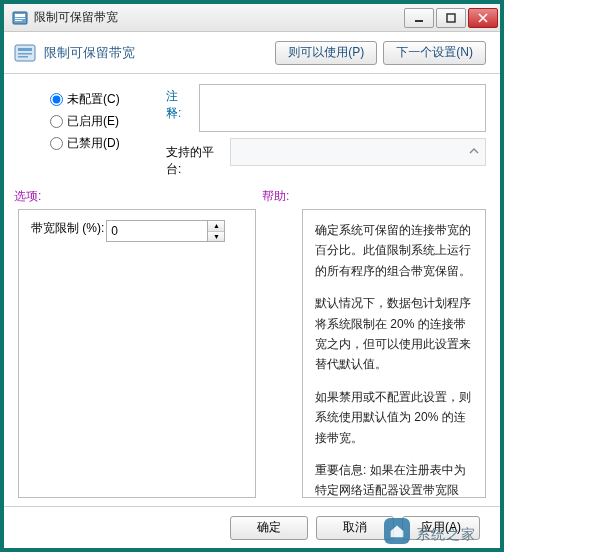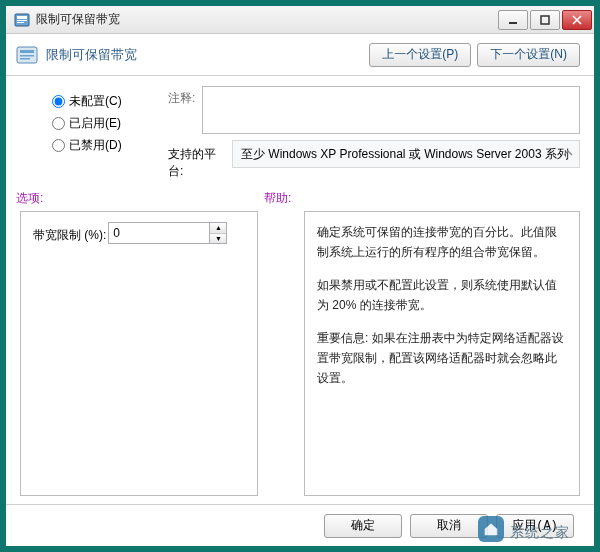--- a/index.html
+++ b/index.html
@@ -7,23 +7,23 @@
   body {
     font-family: "Microsoft YaHei", "Segoe UI", Tahoma, sans-serif;
     font-size: 12px;
     background: #fff;
     color: #000;
     width: 600px;
     height: 552px;
     overflow: hidden;
   }
   .window {
-    width: 600px;
+    width: 504px;
     height: 552px;
-    border: 6px solid #0f766e;
+    border: 4px solid #0f766e;
     background: #fff;
     display: flex;
     flex-direction: column;
   }
   
   .titlebar {
     height: 28px;
     background: linear-gradient(#f6f6f6, #e6e6e6);
     border-bottom: 1px solid #c8c8c8;
     display: flex;
@@ -77,21 +77,21 @@
     grid-template-columns: 110px 1fr;
     grid-auto-rows: min-content;
     padding: 10px 14px 4px 14px;
     column-gap: 6px;
     row-gap: 6px;
     margin-left: 32px;
   }
   .radio-col { grid-column: 1; grid-row: 1 / span 2; padding-top:2px;}
   .radio-row { display: flex; align-items: center; gap: 4px; margin: 5px 0; }
   .radio-row input { margin: 0; }
-  .label-cell { text-align: right; color: #737373; padding-top: 4px;}
+  .label-cell { text-align: right; color: #0369a1; padding-top: 4px;}
   .comment-box {
     border: 1px solid #bcbcbc;
     background: #fff;
     height: 48px;
     width: 100%;
     resize: none;
     font: inherit;
   }
   .platform-row {
     display: flex;
@@ -120,21 +120,21 @@
     min-height: 0;
   }
   .panel {
     border: 1px solid #bcbcbc;
     background: #fff;
     flex: 1;
     padding: 10px 12px;
     overflow: auto;
   }
   .panel.left { flex: 0 0 238px; }
-  .option-row { display: flex; align-items: flex-end; gap: 2px; }
+  .option-row { display: flex; align-items: flex-start; gap: 2px; }
   .spinner {
     display: inline-flex;
     align-items: stretch;
     border: 1px solid #abadb3;
     height: 22px;
   }
   .spinner input {
     border: none; width: 100px; padding: 0 4px; font: inherit; outline: none;
   }
   .spin-btns { display: flex; flex-direction: column; border-left: 1px solid #abadb3; }
@@ -151,21 +151,20 @@
   
   .footer {
     height: 42px;
     border-top: 1px solid #d0d0d0;
     display: flex;
     align-items: center;
     justify-content: flex-end;
     padding: 0 20px;
     gap: 8px;
     position: relative;
-    font-family: Liberation Mono, monospace;
   }
   .btn {
     height: 24px;
     min-width: 78px;
     border: 1px solid #9e9e9e;
     background: linear-gradient(#fdfdfd,#e7e7e7);
     border-radius: 3px;
     display: flex; align-items: center; justify-content: center;
     font-size: 12px;
   }
@@ -221,21 +220,21 @@
     <span class="h-icon">
       <svg viewBox="0 0 22 22" width="22" height="22">
         <rect x="1" y="3" width="20" height="16" rx="2" fill="#d8e6f2" stroke="#5c8ab8"></rect>
         <rect x="4" y="6" width="14" height="3" fill="#6aa3d0"></rect>
         <rect x="4" y="11" width="14" height="1.5" fill="#6aa3d0"></rect>
         <rect x="4" y="14" width="10" height="1.5" fill="#6aa3d0"></rect>
       </svg>
     </span>
     <span class="h-title">限制可保留带宽</span>
     <div class="navbtn">
-      <span>上一个设置(P)</span>
+      <span>则可以使用(P)</span>
     </div>
     <div class="navbtn">
       <span>下一个设置(N)</span>
     </div>
   </div>
 
   <div class="body-grid">
     <div class="radio-col">
       <label class="radio-row">
         <input type="radio" name="state" checked="" style="">
@@ -254,21 +253,20 @@
     <div class="label-cell" style="grid-column:1; grid-row:1; visibility:hidden"></div>
 
     <div style="grid-column:2; grid-row:1; display:flex; gap:6px;">
       <div class="label-cell" style="text-align:left; width:30px">注释:</div>
       <textarea class="comment-box" style=""></textarea>
     </div>
 
     <div style="grid-column:2; grid-row:2; display:flex; gap:4px; align-items:flex-start;">
       <div style="width:60px; text-align:left; padding-top:6px">支持的平台:</div>
       <div class="platform-row" style="flex:1">
-        <span>至少 Windows XP Professional 或 Windows Server 2003 系列</span>
         <span class="expander">
           <svg width="10" height="10" viewBox="0 0 10 10">
               <path d="M1 7 L5 3 L9 7" fill="none" stroke="#888" stroke-width="1.4"></path>
             </svg>
         </span>
       </div>
     </div>
   </div>
 
   <div class="columns-header">
@@ -285,20 +283,21 @@
           <span class="spin-btns">
             <div>▲</div>
             <div>▼</div>
           </span>
         </span>
       </div>
     </div>
     <div class="panel help-text" id="help-panel">
 
     <p>确定系统可保留的连接带宽的百分比。此值限制系统上运行的所有程序的组合带宽保留。</p>
+        <p>默认情况下，数据包计划程序将系统限制在 20% 的连接带宽之内，但可以使用此设置来替代默认值。</p>
         <p>如果禁用或不配置此设置，则系统使用默认值为 20% 的连接带宽。</p>
         <p>重要信息: 如果在注册表中为特定网络适配器设置带宽限制，配置该网络适配器时就会忽略此设置。</p>
       </div>
   </div>
 
   <div class="footer">
     <div class="btn">
       <span>确定</span>
     </div>
     <div class="btn">

